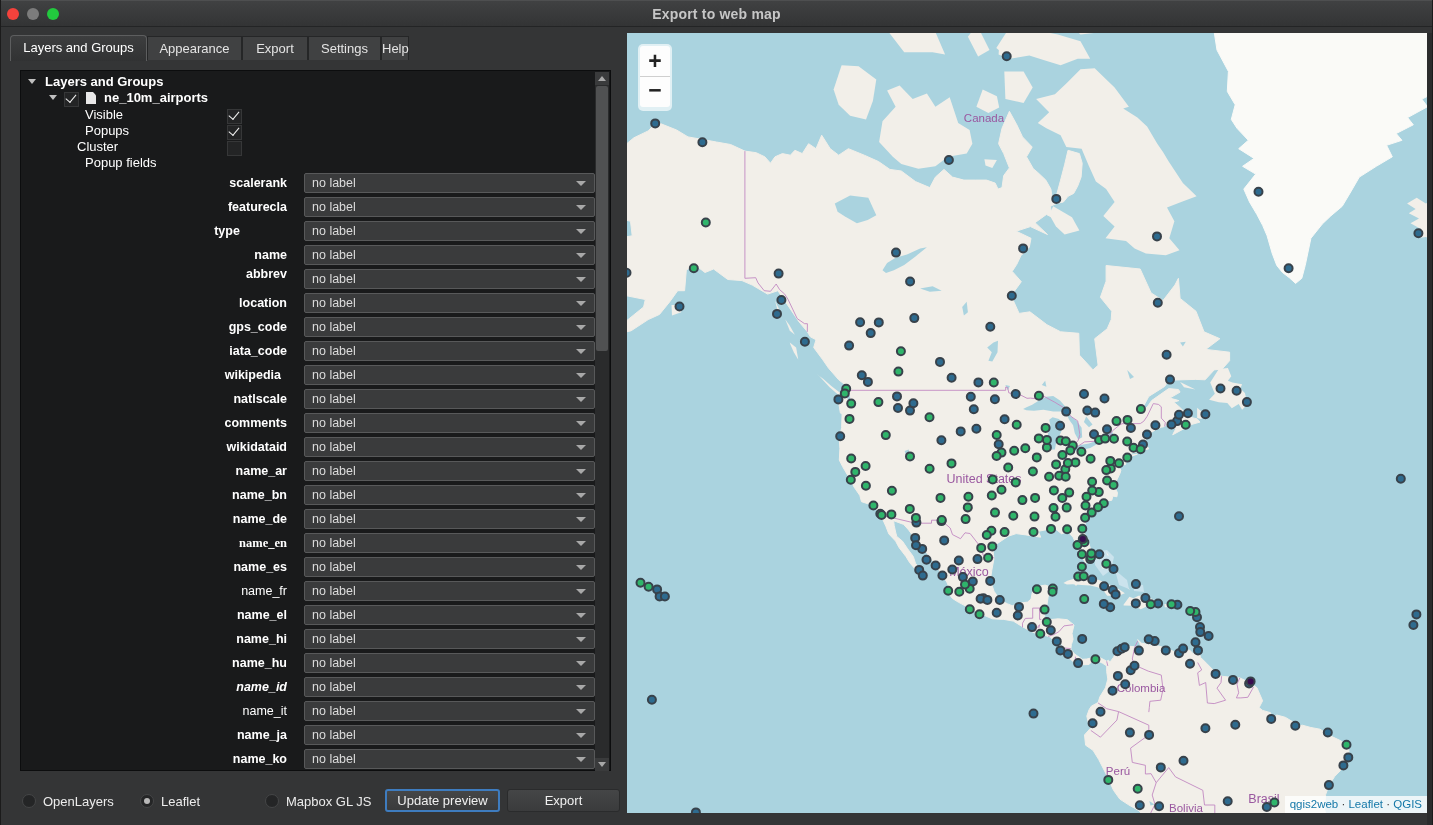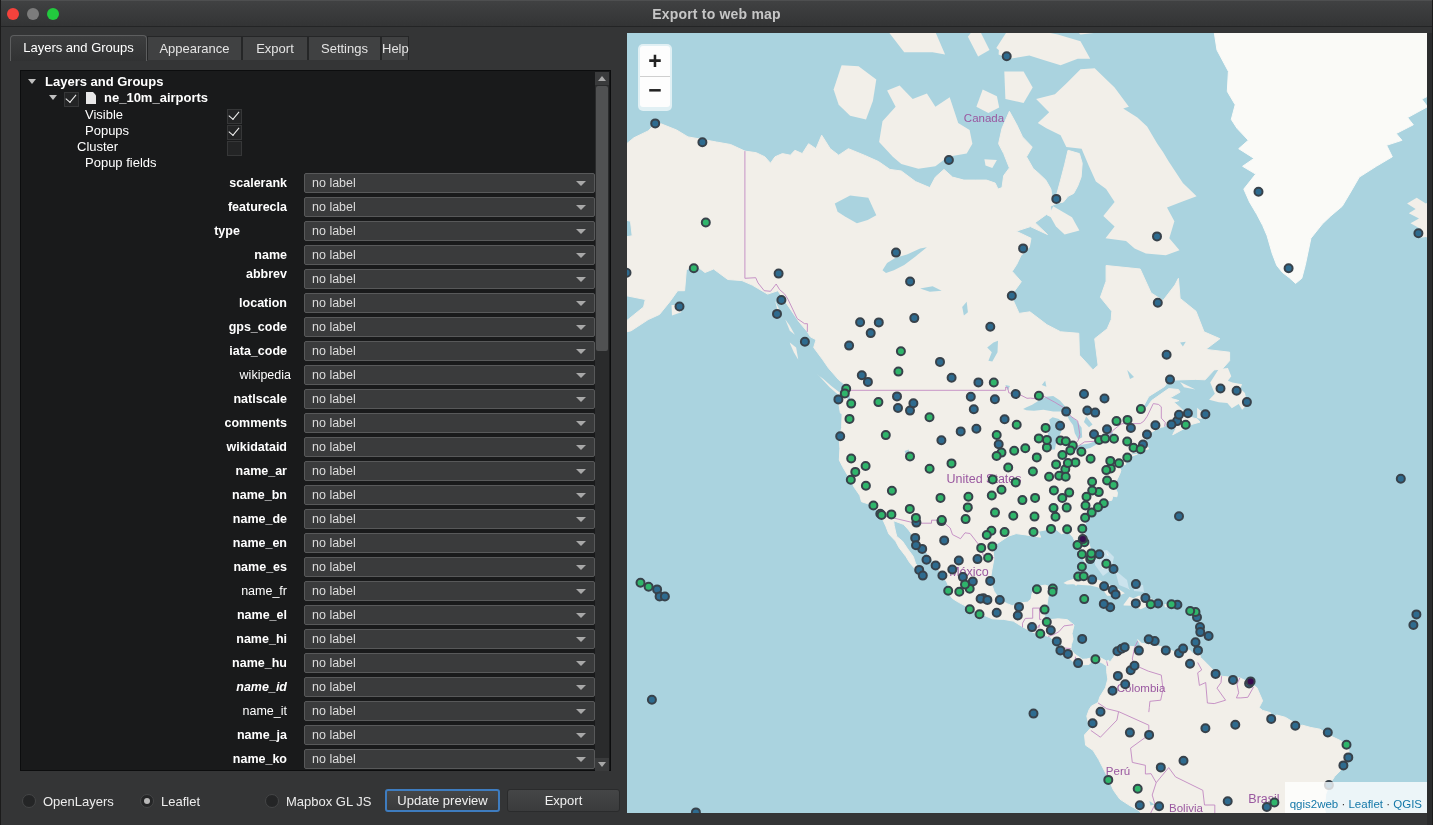--- a/index.html
+++ b/index.html
@@ -35,21 +35,21 @@
 .radio.sel:after{content:"";position:absolute;left:3px;top:3px;width:6px;height:6px;border-radius:50%;background:#b8b8b8;}
 .rlabel{position:absolute;top:794px;color:#ececec;font-size:13px;}
 .btn{position:absolute;top:789px;height:23px;background:linear-gradient(#454647,#3a3b3c);border:1px solid #2a2b2c;border-radius:3px;color:#f0f0f0;font-size:13px;text-align:center;line-height:21px;box-sizing:border-box;}
 #btn-update{border:2px solid #3e7cbf;line-height:19px;}
 
 #map{position:absolute;left:627px;top:33px;width:800px;height:780px;background:#aad3df;overflow:hidden;}
 #zoomctl{position:absolute;left:11px;top:11px;width:34px;height:67px;background:rgba(255,255,255,0.65);border-radius:5px;padding:2px;box-sizing:border-box;}
 .zbtn{width:30px;height:30px;background:#fdfdfd;color:#222;font-size:23px;font-weight:bold;text-align:center;line-height:30px;}
 #zin{border-radius:3px 3px 0 0;border-bottom:1px solid #cfcfcf;}
 #zout{border-radius:0 0 3px 3px;line-height:26px;}
-#attrib{position:absolute;right:0;bottom:0;background:rgba(255,255,255,0.78);color:#1578a8;font-size:11.5px;line-height:12px;padding:16px 5px 3px 5px;}
+#attrib{position:absolute;right:0;bottom:0;background:rgba(255,255,255,0.78);color:#1578a8;font-size:11.5px;line-height:12px;padding:2px 5px 3px 5px;}
 #attrib span{color:#333;}
 </style></head>
 <body>
 <div id="win">
 <div style="position:absolute;left:0;top:0;width:1px;height:825px;background:#1b1b1b;z-index:50;"></div>
 <div style="position:absolute;left:1427px;top:33px;width:6px;height:792px;background:#2b2c2d;z-index:40;"></div>
 <div style="position:absolute;left:1432px;top:0;width:1px;height:825px;background:#1b1b1b;z-index:50;"></div>
 <div id="titlebar">
   <div id="title">Export to web map</div>
   <div class="tl" id="tl1"></div>
@@ -86,35 +86,35 @@
 <div class="flabel" style="left:146px;top:177px;font-weight:bold;">name</div>
 <div class="combo" style="top:174px;">no label</div>
 <div class="flabel" style="left:146px;top:184px;font-weight:bold;margin-top:12px;">abbrev</div>
 <div class="combo" style="top:198px;">no label</div>
 <div class="flabel" style="left:146px;top:225px;font-weight:bold;">location</div>
 <div class="combo" style="top:222px;">no label</div>
 <div class="flabel" style="left:146px;top:249px;font-weight:bold;">gps_code</div>
 <div class="combo" style="top:246px;">no label</div>
 <div class="flabel" style="left:146px;top:273px;font-weight:bold;">iata_code</div>
 <div class="combo" style="top:270px;">no label</div>
-<div class="flabel" style="left:150px;top:297px;font-weight:normal;">wikipedia</div>
+<div class="flabel" style="left:140px;top:297px;font-weight:bold;">wikipedia</div>
 <div class="combo" style="top:294px;">no label</div>
 <div class="flabel" style="left:146px;top:321px;font-weight:bold;">natlscale</div>
 <div class="combo" style="top:318px;">no label</div>
 <div class="flabel" style="left:146px;top:345px;font-weight:bold;">comments</div>
 <div class="combo" style="top:342px;">no label</div>
 <div class="flabel" style="left:146px;top:369px;font-weight:bold;">wikidataid</div>
 <div class="combo" style="top:366px;">no label</div>
 <div class="flabel" style="left:146px;top:393px;font-weight:bold;">name_ar</div>
 <div class="combo" style="top:390px;">no label</div>
 <div class="flabel" style="left:146px;top:417px;font-weight:bold;text-align:right;">name_bn</div>
 <div class="combo" style="top:414px;">no label</div>
 <div class="flabel" style="left:146px;top:441px;font-weight:bold;">name_de</div>
 <div class="combo" style="top:438px;">no label</div>
-<div class="flabel" style="left:146px;top:465px;font-weight:bold;">name_en</div>
+<div class="flabel" style="left:146px;top:465px;font-weight:bold;font-family:Liberation Serif, serif;">name_en</div>
 <div class="combo" style="top:462px;">no label</div>
 <div class="flabel" style="left:146px;top:489px;font-weight:bold;">name_es</div>
 <div class="combo" style="top:486px;">no label</div>
 <div class="flabel" style="left:146px;top:513px;font-weight:normal;">name_fr</div>
 <div class="combo" style="top:510px;">no label</div>
 <div class="flabel" style="left:146px;top:537px;font-weight:bold;">name_el</div>
 <div class="combo" style="top:534px;">no label</div>
 <div class="flabel" style="left:146px;top:561px;font-weight:bold;">name_hi</div>
 <div class="combo" style="top:558px;">no label</div>
 <div class="flabel" style="left:146px;top:585px;font-weight:bold;">name_hu</div>

